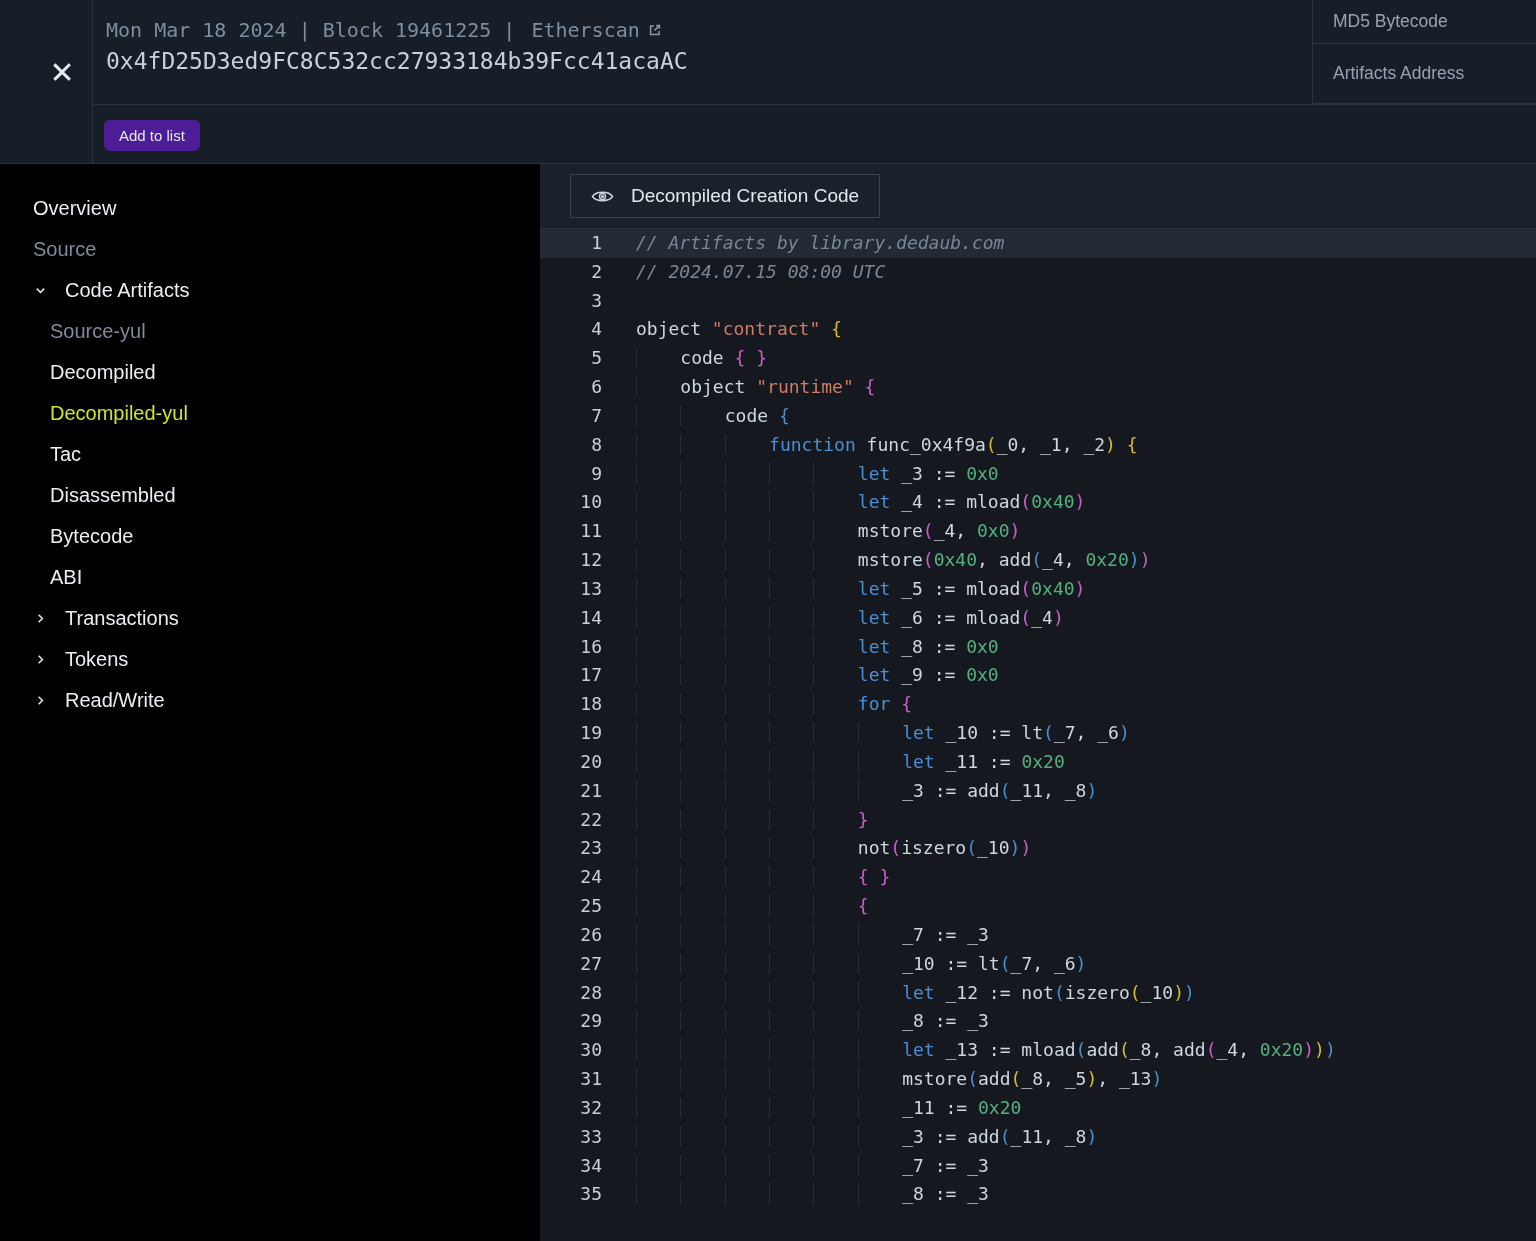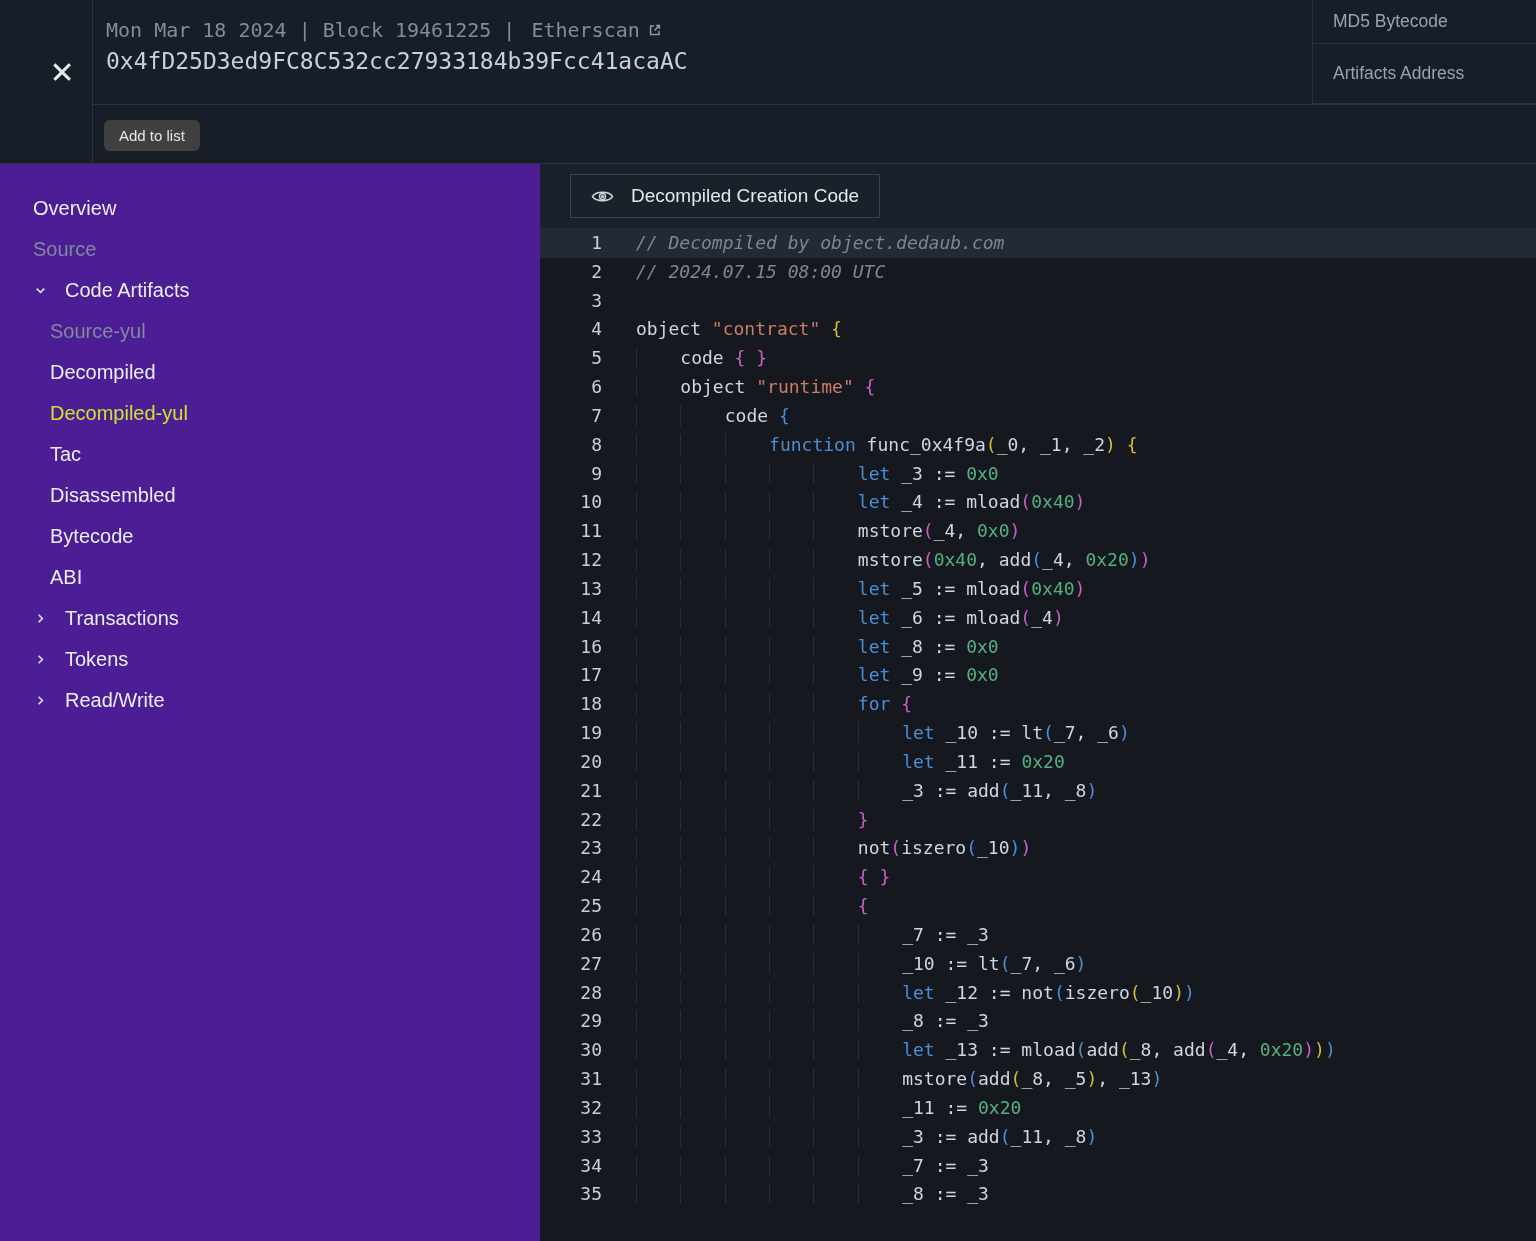--- a/index.html
+++ b/index.html
@@ -19,33 +19,33 @@
              font-family:"DejaVu Sans Mono","Liberation Mono",monospace;
              font-size:20px;color:#7f8d9c;display:flex;align-items:center;gap:16px;
              white-space:pre;}
   .meta-line .ext{display:inline-flex;align-items:center;margin-left:2px;}
   .addr-line{position:absolute;left:106px;top:48px;
              font-family:"DejaVu Sans Mono","Liberation Mono",monospace;
              font-size:23px;color:#c8d0da;letter-spacing:0;}
   .header-hline{position:absolute;left:92px;right:0;top:104px;height:0;
                 border-top:1px solid #2b323d;}
   .add-list-btn{position:absolute;left:104px;top:120px;height:31px;
-                background:#404040;border:none;border-radius:6px;color:#e2e8ee;
+                background:#4c1d95;border:none;border-radius:6px;color:#e2e8ee;
                 font-size:15px;padding:0 15px;display:flex;align-items:center;
                 cursor:pointer;font-family:"Liberation Sans",sans-serif;}
   .hdr-actions{position:absolute;right:0;top:0;width:224px;}
   .hdr-cell{box-sizing:border-box;border-left:1px solid #2b323d;
             border-bottom:1px solid #2b323d;color:#97a3b2;font-size:17.5px;
             display:flex;align-items:center;padding-left:20px;cursor:pointer;}
   .hdr-cell.c1{height:44px;}
   .hdr-cell.c2{height:60px;}
 
   
   .sidebar{position:absolute;left:0;top:164px;bottom:0;width:540px;
-           background:#4c1d95;padding-top:24px;box-sizing:border-box;text-align:right;}
+           background:#000000;padding-top:24px;box-sizing:border-box;text-align:right;}
   .si{height:41px;display:flex;align-items:center;font-size:20px;
       color:#e9eef3;cursor:pointer;padding-left:33px;}
   .si.ind1{padding-left:50px;}
   .si.muted{color:#7e8b9b;}
   .si.selected{color:var(--accent_selected);}
   .si .chev{width:20px;display:inline-flex;align-items:center;margin-right:12px;}
   .si .chev svg{display:block;}
 
   
   .main-top{position:absolute;left:540px;top:164px;right:0;height:64px;}
@@ -167,21 +167,21 @@
         <path d="M1.5 8 C5.5 2.2, 18.5 2.2, 22.5 8 C18.5 13.8, 5.5 13.8, 1.5 8 Z"></path>
         <circle cx="12" cy="8" r="3.1"></circle>
         <circle cx="12" cy="8" r="0.9" fill="#cfd6dd"></circle>
       </svg>
     </span>
     <span>Decompiled Creation Code</span>
   </button>
 </div>
 
 <div class="code" id="code">
-    <div class="cl active"><span class="ln">1</span><span class="lc"><span class="tk-c">// Decompiled by object.dedaub.com</span></span></div>
+    <div class="cl active"><span class="ln">1</span><span class="lc"><span class="tk-c">// Artifacts by library.dedaub.com</span></span></div>
     <div class="cl"><span class="ln">2</span><span class="lc"><span class="tk-c">// 2024.07.15 08:00 UTC</span></span></div>
     <div class="cl"><span class="ln">3</span><span class="lc">&nbsp;</span></div>
     <div class="cl"><span class="ln">4</span><span class="lc"><span class="tk-p">object </span><span class="tk-s">"contract"</span><span class="tk-p"> </span><span class="tk-y">{</span></span></div>
     <div class="cl"><span class="ln">5</span><span class="lc"><span class="ig">    </span><span class="tk-p">code </span><span class="tk-m">{ }</span></span></div>
     <div class="cl"><span class="ln">6</span><span class="lc"><span class="ig">    </span><span class="tk-p">object </span><span class="tk-s">"runtime"</span><span class="tk-p"> </span><span class="tk-m">{</span></span></div>
     <div class="cl"><span class="ln">7</span><span class="lc"><span class="ig">    </span><span class="ig">    </span><span class="tk-p">code </span><span class="tk-b">{</span></span></div>
     <div class="cl"><span class="ln">8</span><span class="lc"><span class="ig">    </span><span class="ig">    </span><span class="ig">    </span><span class="tk-k">function</span><span class="tk-p"> func_0x4f9a</span><span class="tk-y">(</span><span class="tk-p">_0, _1, _2</span><span class="tk-y">)</span><span class="tk-p"> </span><span class="tk-y">{</span></span></div>
     <div class="cl"><span class="ln">9</span><span class="lc"><span class="ig">    </span><span class="ig">    </span><span class="ig">    </span><span class="ig">    </span><span class="ig">    </span><span class="tk-k">let</span><span class="tk-p"> _3 := </span><span class="tk-n">0x0</span></span></div>
     <div class="cl"><span class="ln">10</span><span class="lc"><span class="ig">    </span><span class="ig">    </span><span class="ig">    </span><span class="ig">    </span><span class="ig">    </span><span class="tk-k">let</span><span class="tk-p"> _4 := mload</span><span class="tk-m">(</span><span class="tk-n">0x40</span><span class="tk-m">)</span></span></div>
     <div class="cl"><span class="ln">11</span><span class="lc"><span class="ig">    </span><span class="ig">    </span><span class="ig">    </span><span class="ig">    </span><span class="ig">    </span><span class="tk-p">mstore</span><span class="tk-m">(</span><span class="tk-p">_4, </span><span class="tk-n">0x0</span><span class="tk-m">)</span></span></div>

